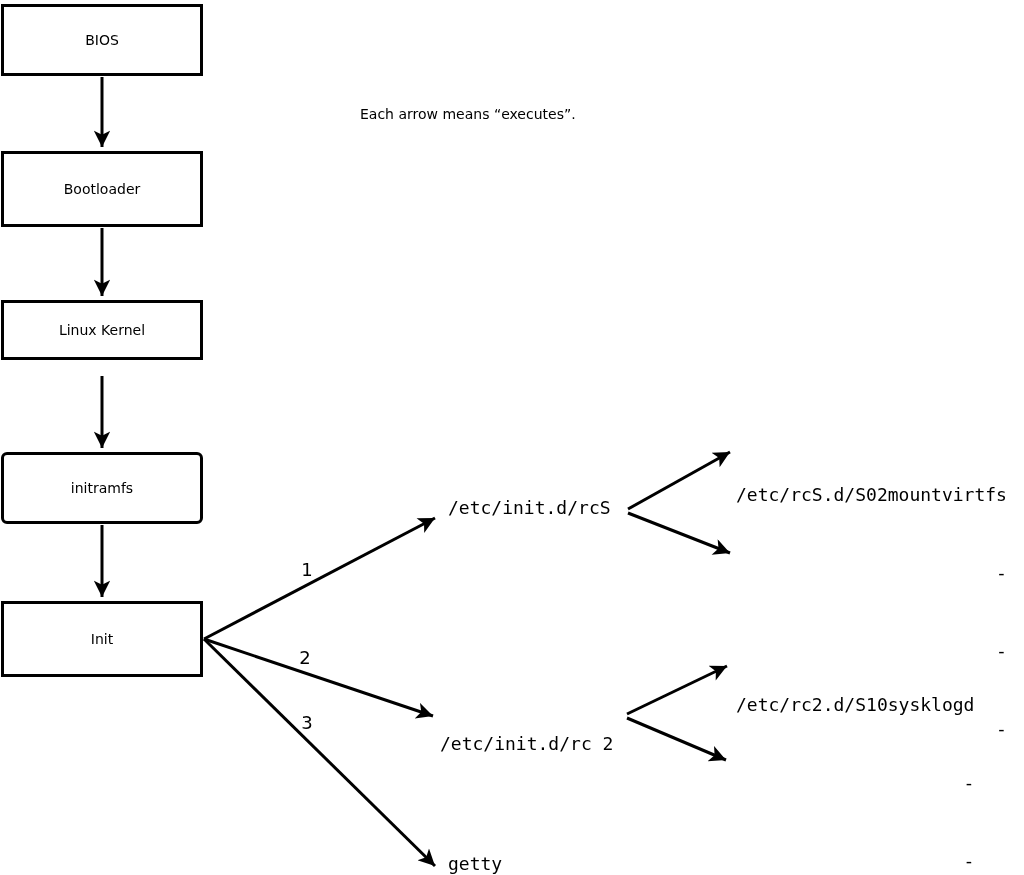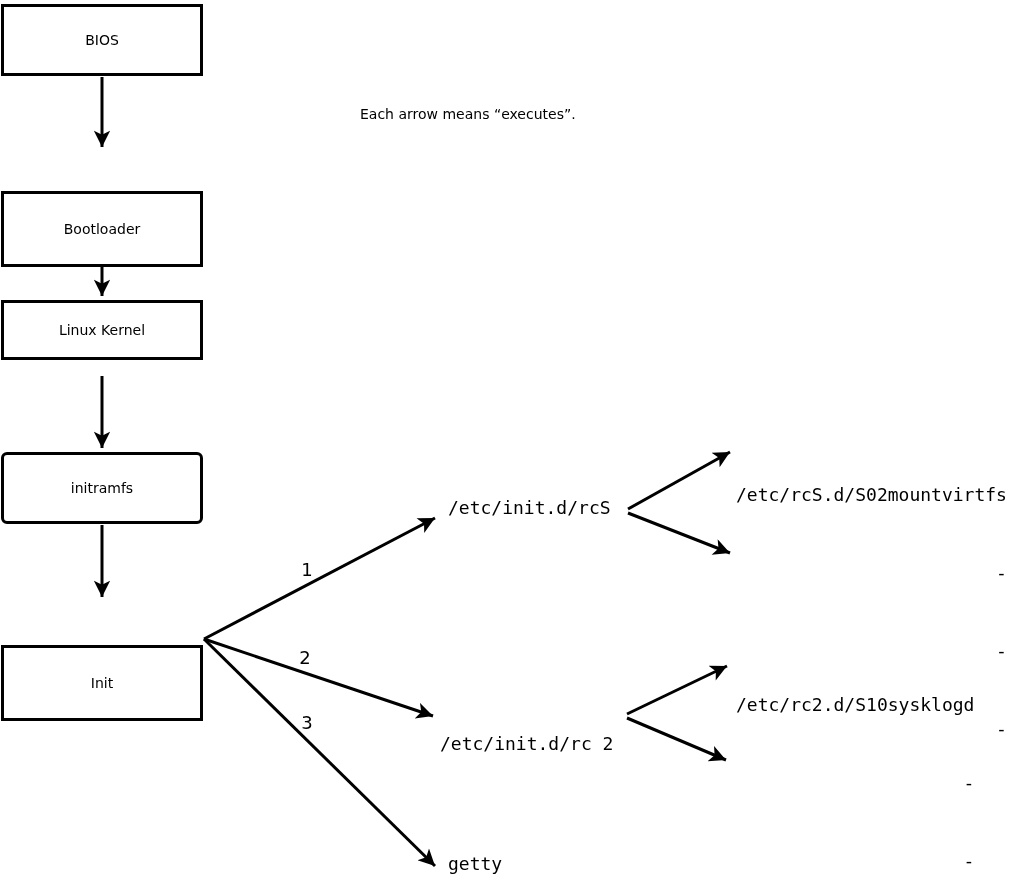--- a/index.html
+++ b/index.html
@@ -87,30 +87,30 @@
       <line x1="628" y1="513" x2="730" y2="553" marker-end="url(#arw)"></line>
 
       <line x1="627" y1="714" x2="727" y2="666" marker-end="url(#arw)"></line>
       <line x1="627" y1="718" x2="726" y2="760" marker-end="url(#arw)"></line>
     </g>
   </svg>
 
   <div class="node" style="top:4px;   height:72px;">
     <span>BIOS</span>
   </div>
-  <div class="node" style="top:151px; height:76px;margin-top:40px;">
+  <div class="node" style="top:151px; height:76px;">
     <span>Bootloader</span>
   </div>
   <div class="node" style="top:300px; height:60px;">
     <span>Linux Kernel</span>
   </div>
   <div class="node" style="top:452px; height:72px;border-radius:6px;">
     <span>initramfs</span>
   </div>
-  <div class="node" style="top:601px; height:76px;margin-top:44px;">
+  <div class="node" style="top:601px; height:76px;">
     <span>Init</span>
   </div>
 
   <div class="note">Each arrow means “executes”.</div>
 
   <div class="edge-label" style="left:307px; top:558px;">1</div>
   <div class="edge-label" style="left:305px; top:646px;">2</div>
   <div class="edge-label" style="left:307px; top:711px;">3</div>
 
   <div class="txt mono" style="left:448px; top:495px;">/etc/init.d/rcS</div>

